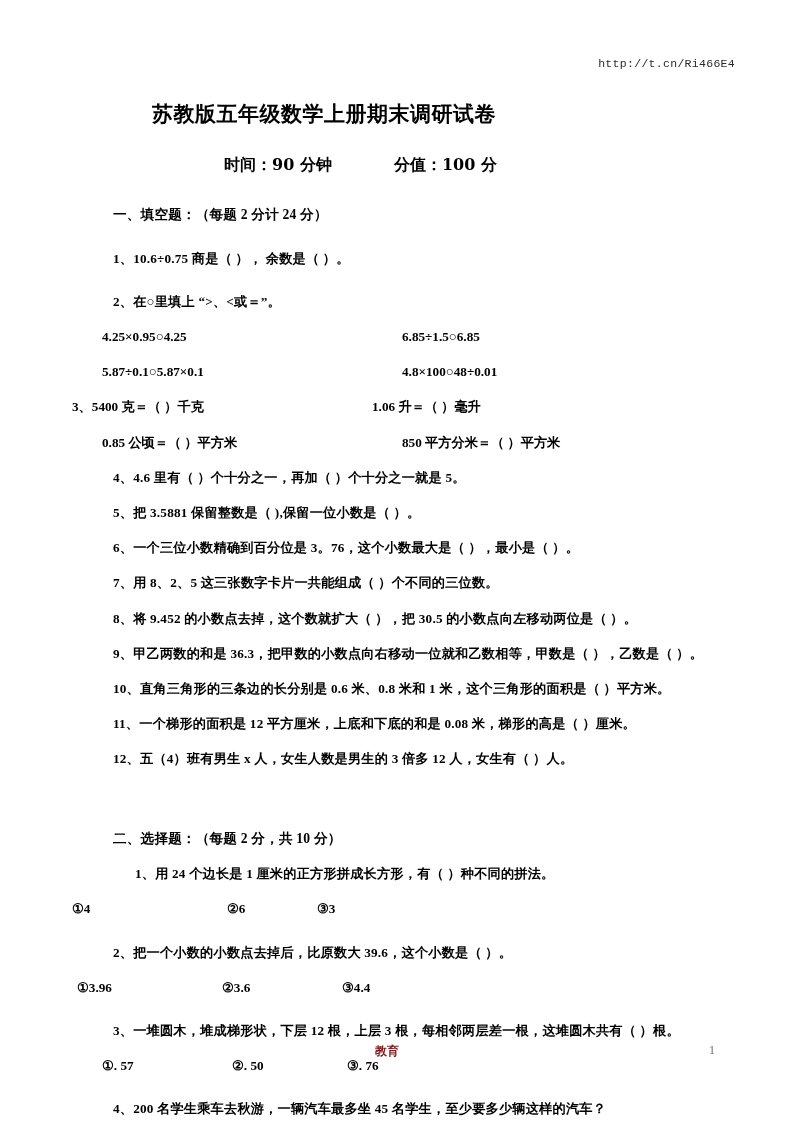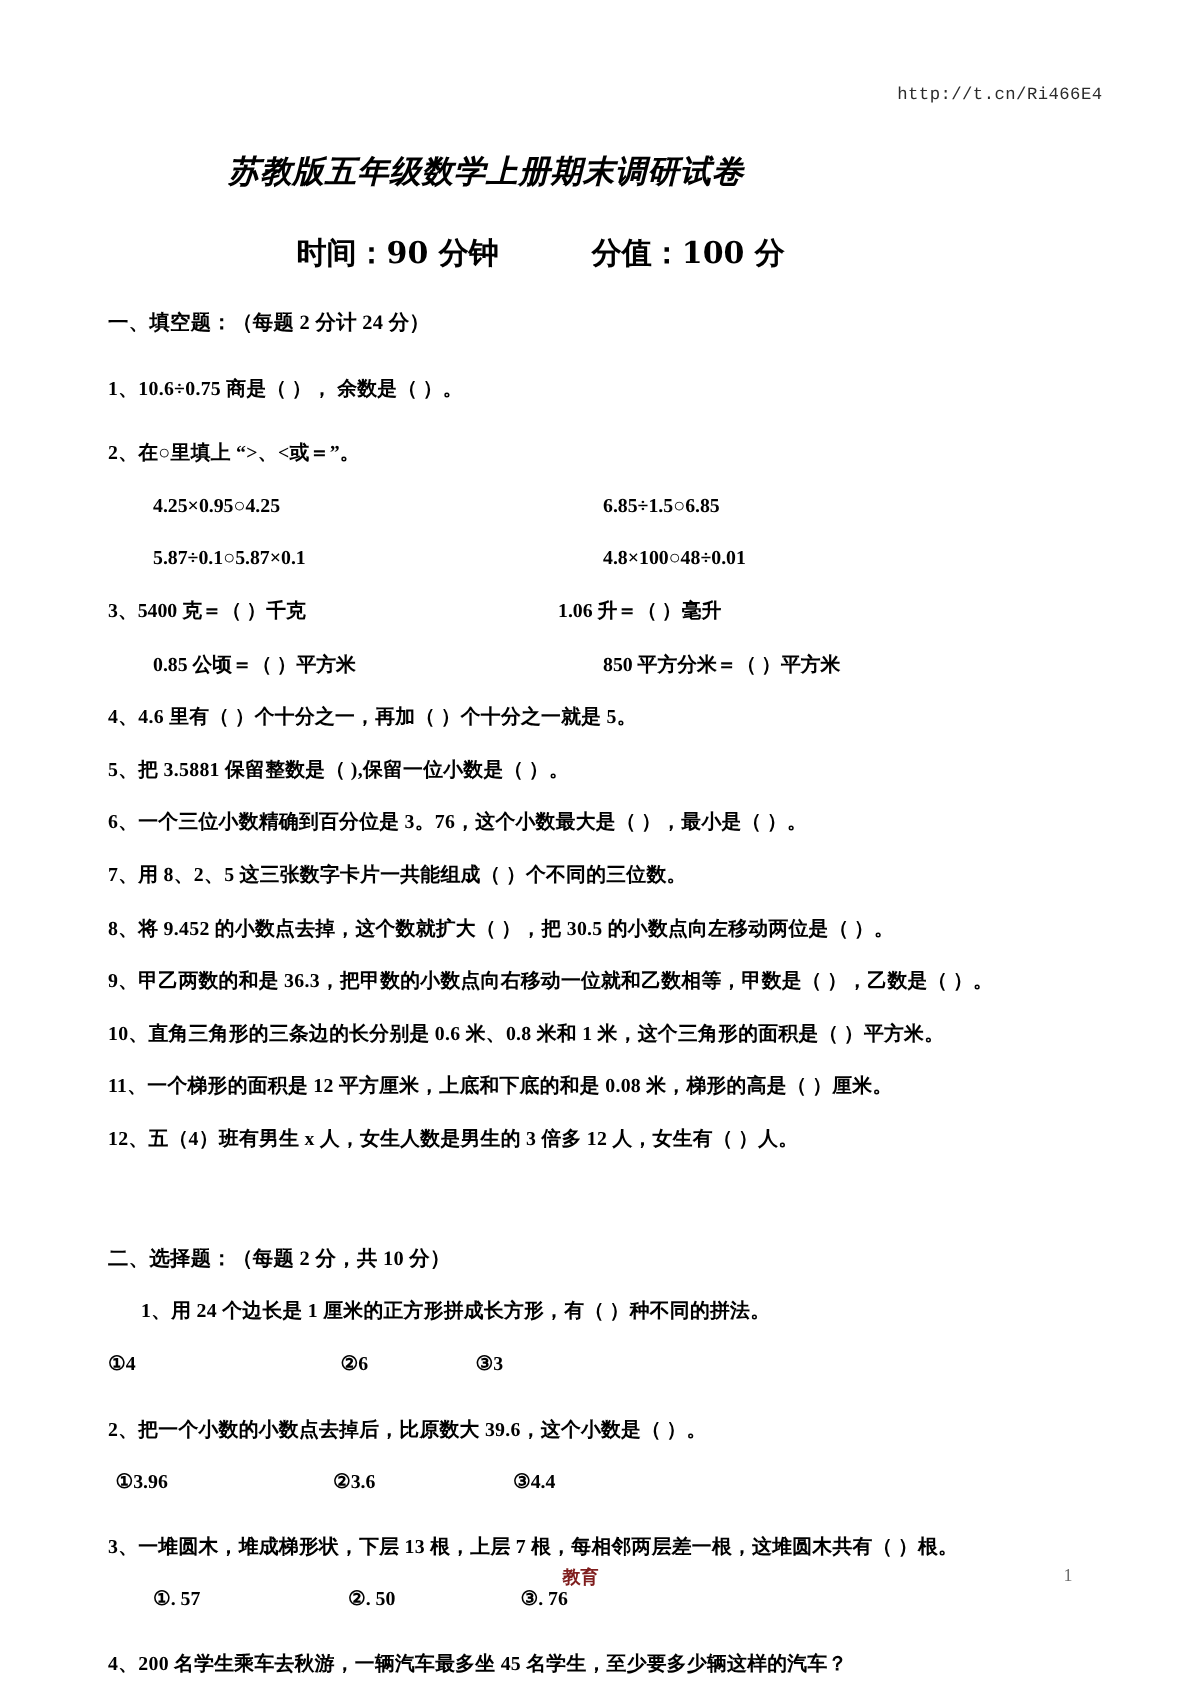--- a/index.html
+++ b/index.html
@@ -40,31 +40,30 @@
     top: 100px;
     left: 0;
     width: 708px;
     padding-right: 60px;
     box-sizing: border-box;
     text-align: center;
     font-size: 21px;
     font-weight: bold;
     letter-spacing: 0.5px;
     font-family: "DejaVu Serif", "Liberation Serif", serif;
-    font-style: italic;
   }
   .doc-subtitle {
     position: absolute;
     top: 155px;
     left: 0;
     width: 793px;
     padding-right: 72px;
     box-sizing: border-box;
     text-align: center;
-    font-size: 20px;
+    font-size: 16px;
     font-weight: bold;
     font-family: "DejaVu Serif", "Liberation Serif", serif;
   }
   .doc-subtitle .gap {
     display: inline-block;
     width: 62px;
   }
 
   
   .content {
@@ -72,20 +71,21 @@
     top: 208px;
     left: 72px;
     width: 690px;
     font-size: 13.2px;
     line-height: 1;
   }
   .line {
     white-space: nowrap;
     font-weight: bold;
     letter-spacing: 0.2px;
+    margin-left: 41px;
   }
   .sec-head {
     font-weight: bold;
     font-size: 13.6px;
   }
   .q {
     font-weight: bold;
   }
   .indent1 { padding-left: 22px; }
   .indent2 { padding-left: 30px; }
@@ -220,21 +220,21 @@
     <div class="line q">2、把一个小数的小数点去掉后，比原数大 39.6，这个小数是（      ）。</div>
     <div class="sp-22"></div>
 
     <div class="opts" style="padding-left:5px;">
       <span class="opt" style="flex:0 0 145px;">①3.96</span>
       <span class="opt" style="flex:0 0 120px;">②3.6</span>
       <span class="opt">③4.4</span>
     </div>
     <div class="sp-30"></div>
 
-    <div class="line q">3、一堆圆木，堆成梯形状，下层 13 根，上层 7 根，每相邻两层差一根，这堆圆木共有（      ）根。</div>
+    <div class="line q">3、一堆圆木，堆成梯形状，下层 12 根，上层 3 根，每相邻两层差一根，这堆圆木共有（      ）根。</div>
     <div class="sp-22"></div>
 
     <div class="opts indent2">
       <span class="opt" style="flex:0 0 130px;">①. 57</span>
       <span class="opt" style="flex:0 0 115px;">②. 50</span>
       <span class="opt">③. 76</span>
     </div>
     <div class="sp-30"></div>
 
     <div class="line q">4、200 名学生乘车去秋游，一辆汽车最多坐 45 名学生，至少要多少辆这样的汽车？</div>

